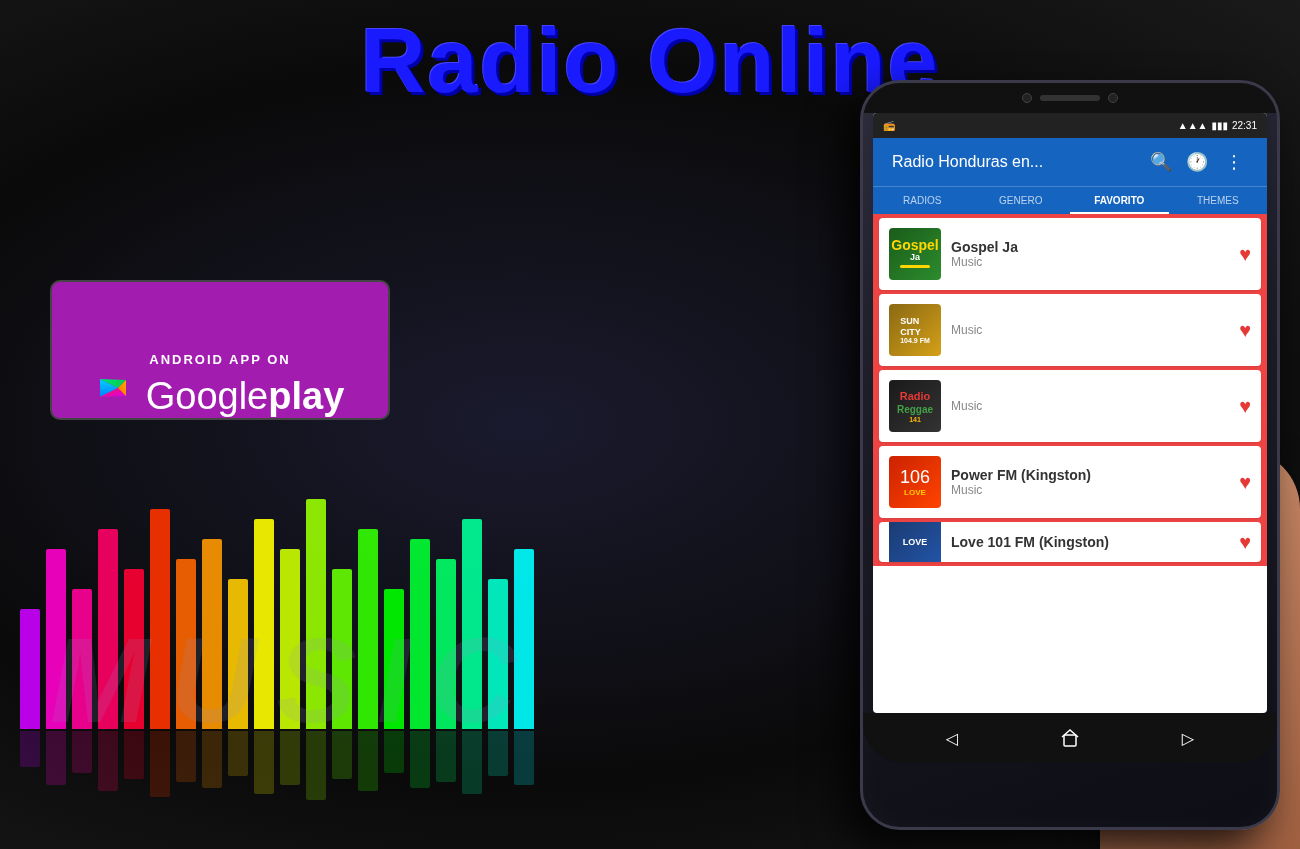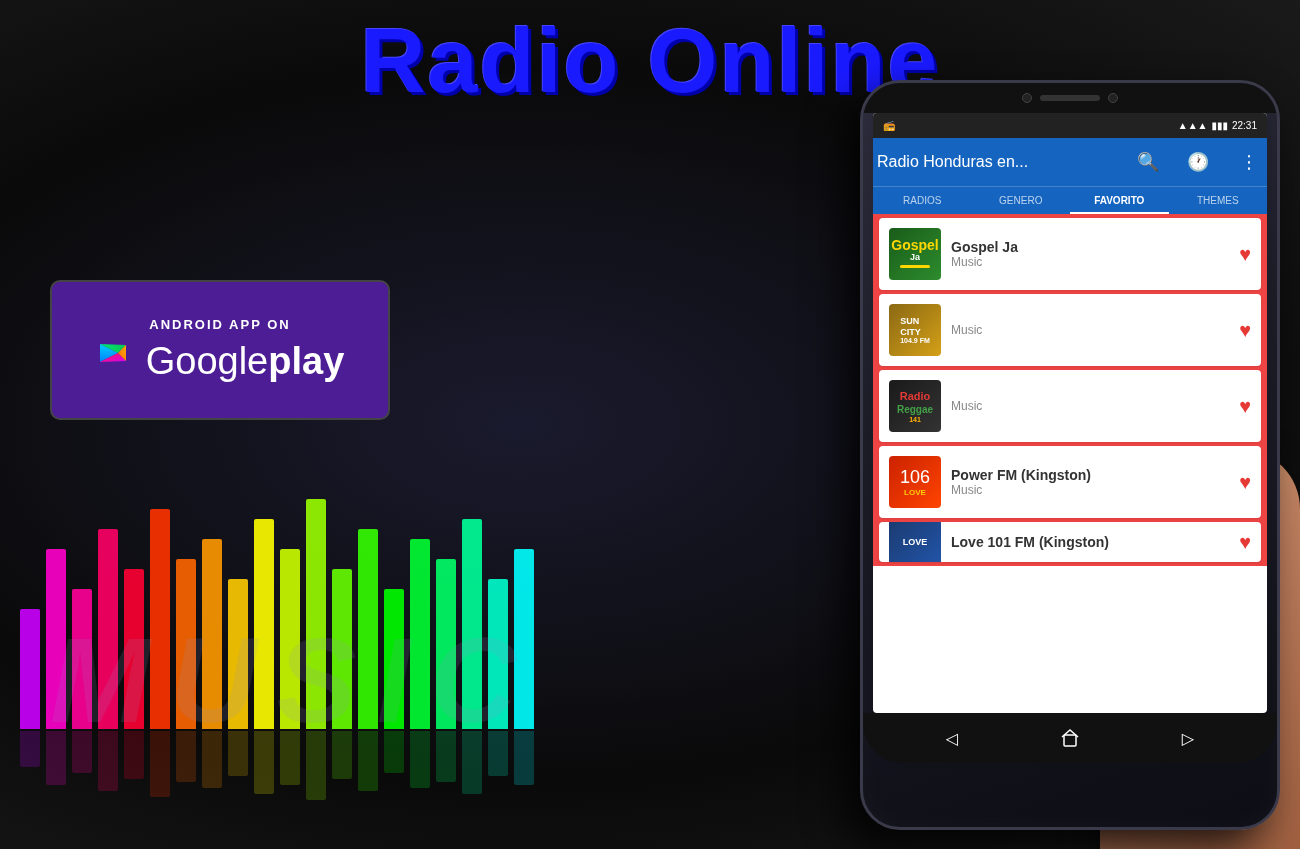--- a/index.html
+++ b/index.html
@@ -71,27 +71,27 @@
       z-index: 10;
     }
 
     
     .gplay-badge {
       position: absolute;
       top: 280px;
       left: 50px;
       width: 340px;
       height: 140px;
-      background: #4c1d95;
+      background: #a21caf;
       border: 2px solid #444;
       border-radius: 10px;
       display: flex;
       flex-direction: column;
       align-items: center;
-      justify-content: center;
+      justify-content: flex-end;
       z-index: 20;
     }
 
     .gplay-top {
       font-size: 13px;
       color: #fff;
       font-weight: 700;
       letter-spacing: 2px;
       text-transform: uppercase;
       margin-bottom: 8px;
@@ -179,22 +179,22 @@
 
     .status-left { display: flex; align-items: center; gap: 4px; }
     .status-right { display: flex; align-items: center; gap: 4px; }
 
     
     .app-header {
       background: #1565c0;
       height: 48px;
       display: flex;
       align-items: center;
-      padding: 0 4px;
-      gap: 22px;
+      padding: 0 19px;
+      gap: 8px;
     }
 
     .app-header-title {
       flex: 1;
       color: #fff;
       font-size: 16px;
       font-weight: 500;
     }
 
     .header-icon {

